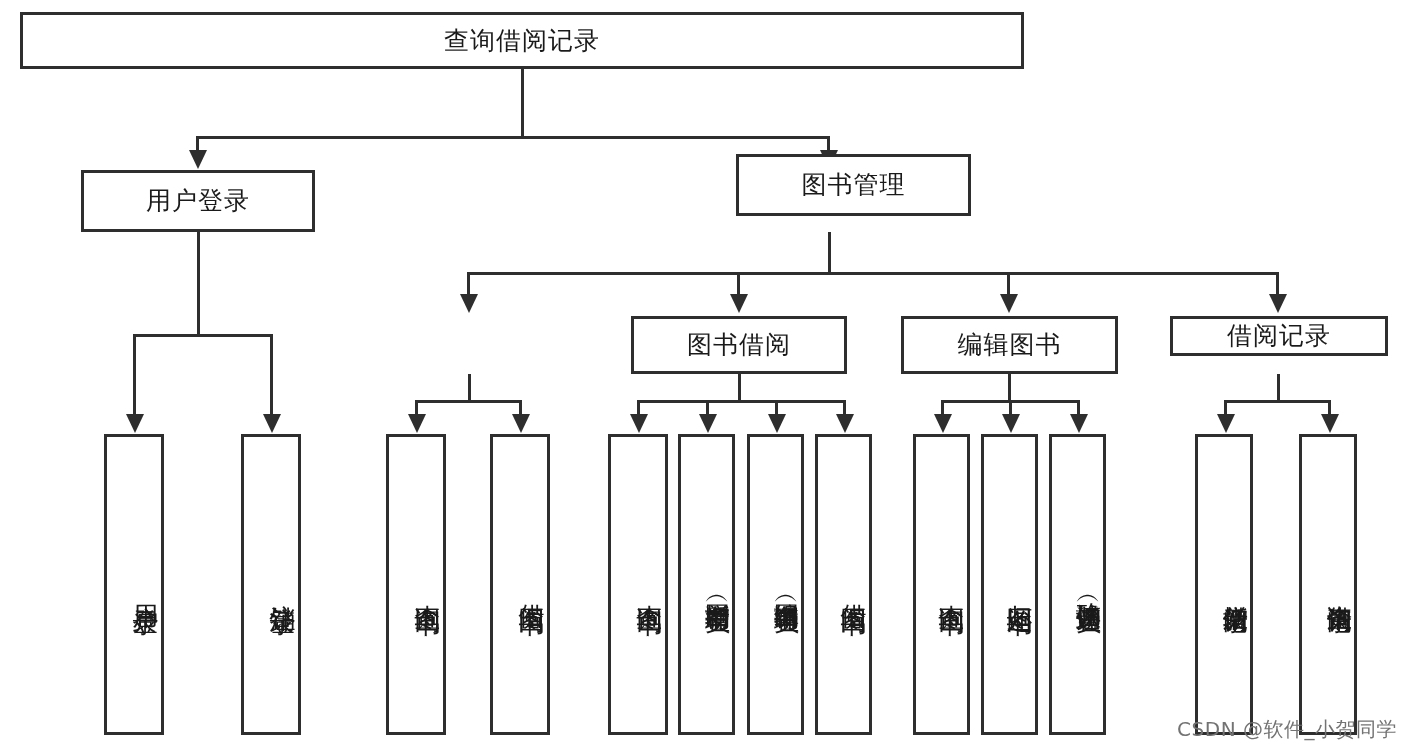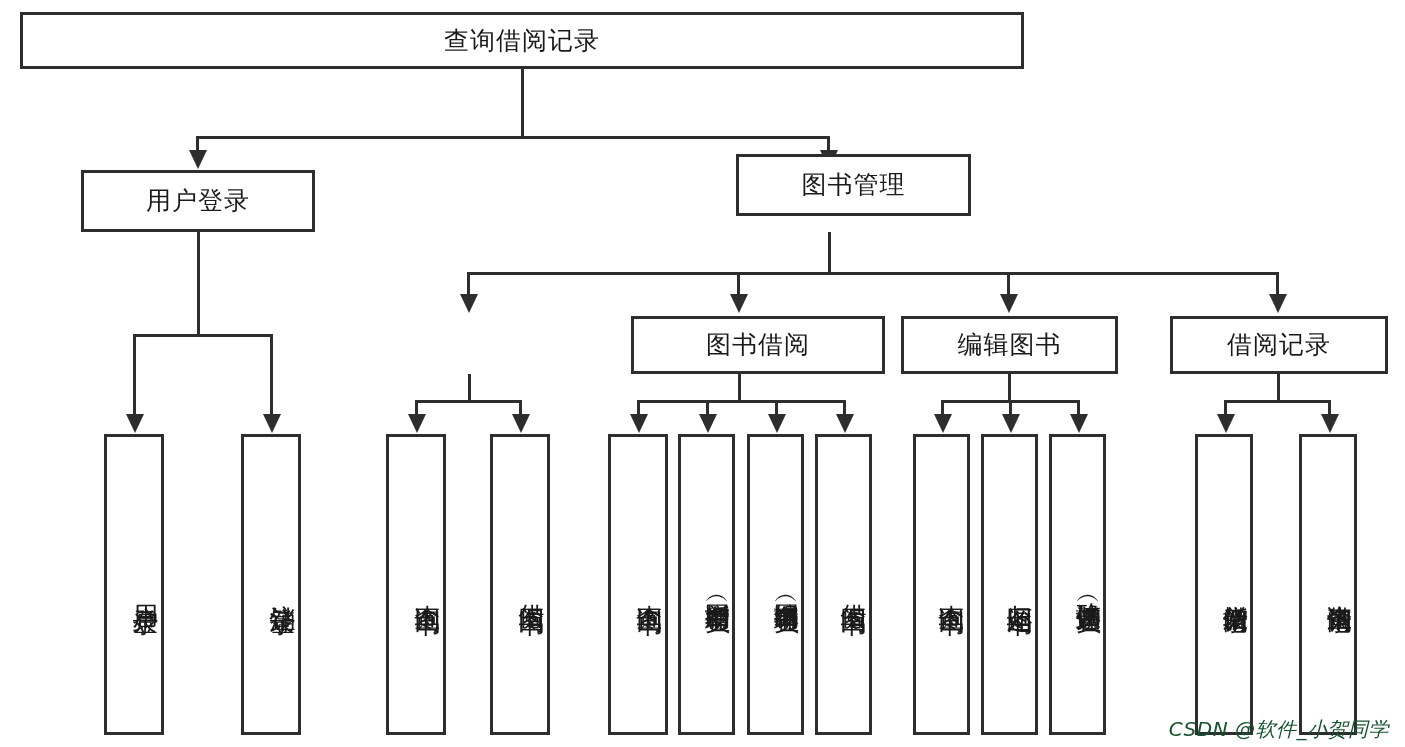--- a/index.html
+++ b/index.html
@@ -65,28 +65,27 @@
     position: absolute;
     width: 0;
     height: 0;
     border-left: 9px solid transparent;
     border-right: 9px solid transparent;
     border-top: 19px solid #2e2e2e;
   }
   
   #watermark {
     position: absolute;
-    right: 16px;
+    right: 8px;
     bottom: 4px;
     font-size: 20px;
-    color: #14532d;
+    color: #737373;
     white-space: nowrap;
     letter-spacing: 0.5px;
     pointer-events: none;
-    font-style: italic;
   }
 </style>
 </head>
 <body>
 
 <div id="canvas">
 
   <div class="node horiz" id="root-node" style="left:20px; top:12px; width:1004px; height:57px;">查询借阅记录</div>
 
   <div class="vline" style="left:521px; top:69px; height:67px;"></div>
@@ -113,23 +112,23 @@
   <div class="hline" style="left:467px; top:272px; width:812px;"></div>
   <div class="vline" style="left:467px; top:272px; height:24px;"></div>
   <div class="arrow" style="left:460px; top:294px;"></div>
   <div class="vline" style="left:737px; top:272px; height:24px;"></div>
   <div class="arrow" style="left:730px; top:294px;"></div>
   <div class="vline" style="left:1007px; top:272px; height:24px;"></div>
   <div class="arrow" style="left:1000px; top:294px;"></div>
   <div class="vline" style="left:1276px; top:272px; height:24px;"></div>
   <div class="arrow" style="left:1269px; top:294px;"></div>
 
-  <div class="node horiz" style="left:631px; top:316px; width:254px; height:58px;">图书借阅</div>
+  <div class="node horiz" style="left:631px; top:316px; width:216px; height:58px;">图书借阅</div>
   <div class="node horiz" style="left:901px; top:316px; width:217px; height:58px;">编辑图书</div>
-  <div class="node horiz" style="left:1170px; top:316px; width:218px; height:58px;">借阅记录</div>
+  <div class="node horiz" style="left:1170px; top:316px; width:218px; height:40px;">借阅记录</div>
 
   <div class="vline" style="left:468px; top:374px; height:28px;"></div>
   <div class="hline" style="left:415px; top:400px; width:107px;"></div>
   <div class="vline" style="left:415px; top:400px; height:16px;"></div>
   <div class="arrow" style="left:408px; top:414px;"></div>
   <div class="vline" style="left:519px; top:400px; height:16px;"></div>
   <div class="arrow" style="left:512px; top:414px;"></div>
 
   <div class="vline" style="left:738px; top:374px; height:28px;"></div>
   <div class="hline" style="left:637px; top:400px; width:208px;"></div>

